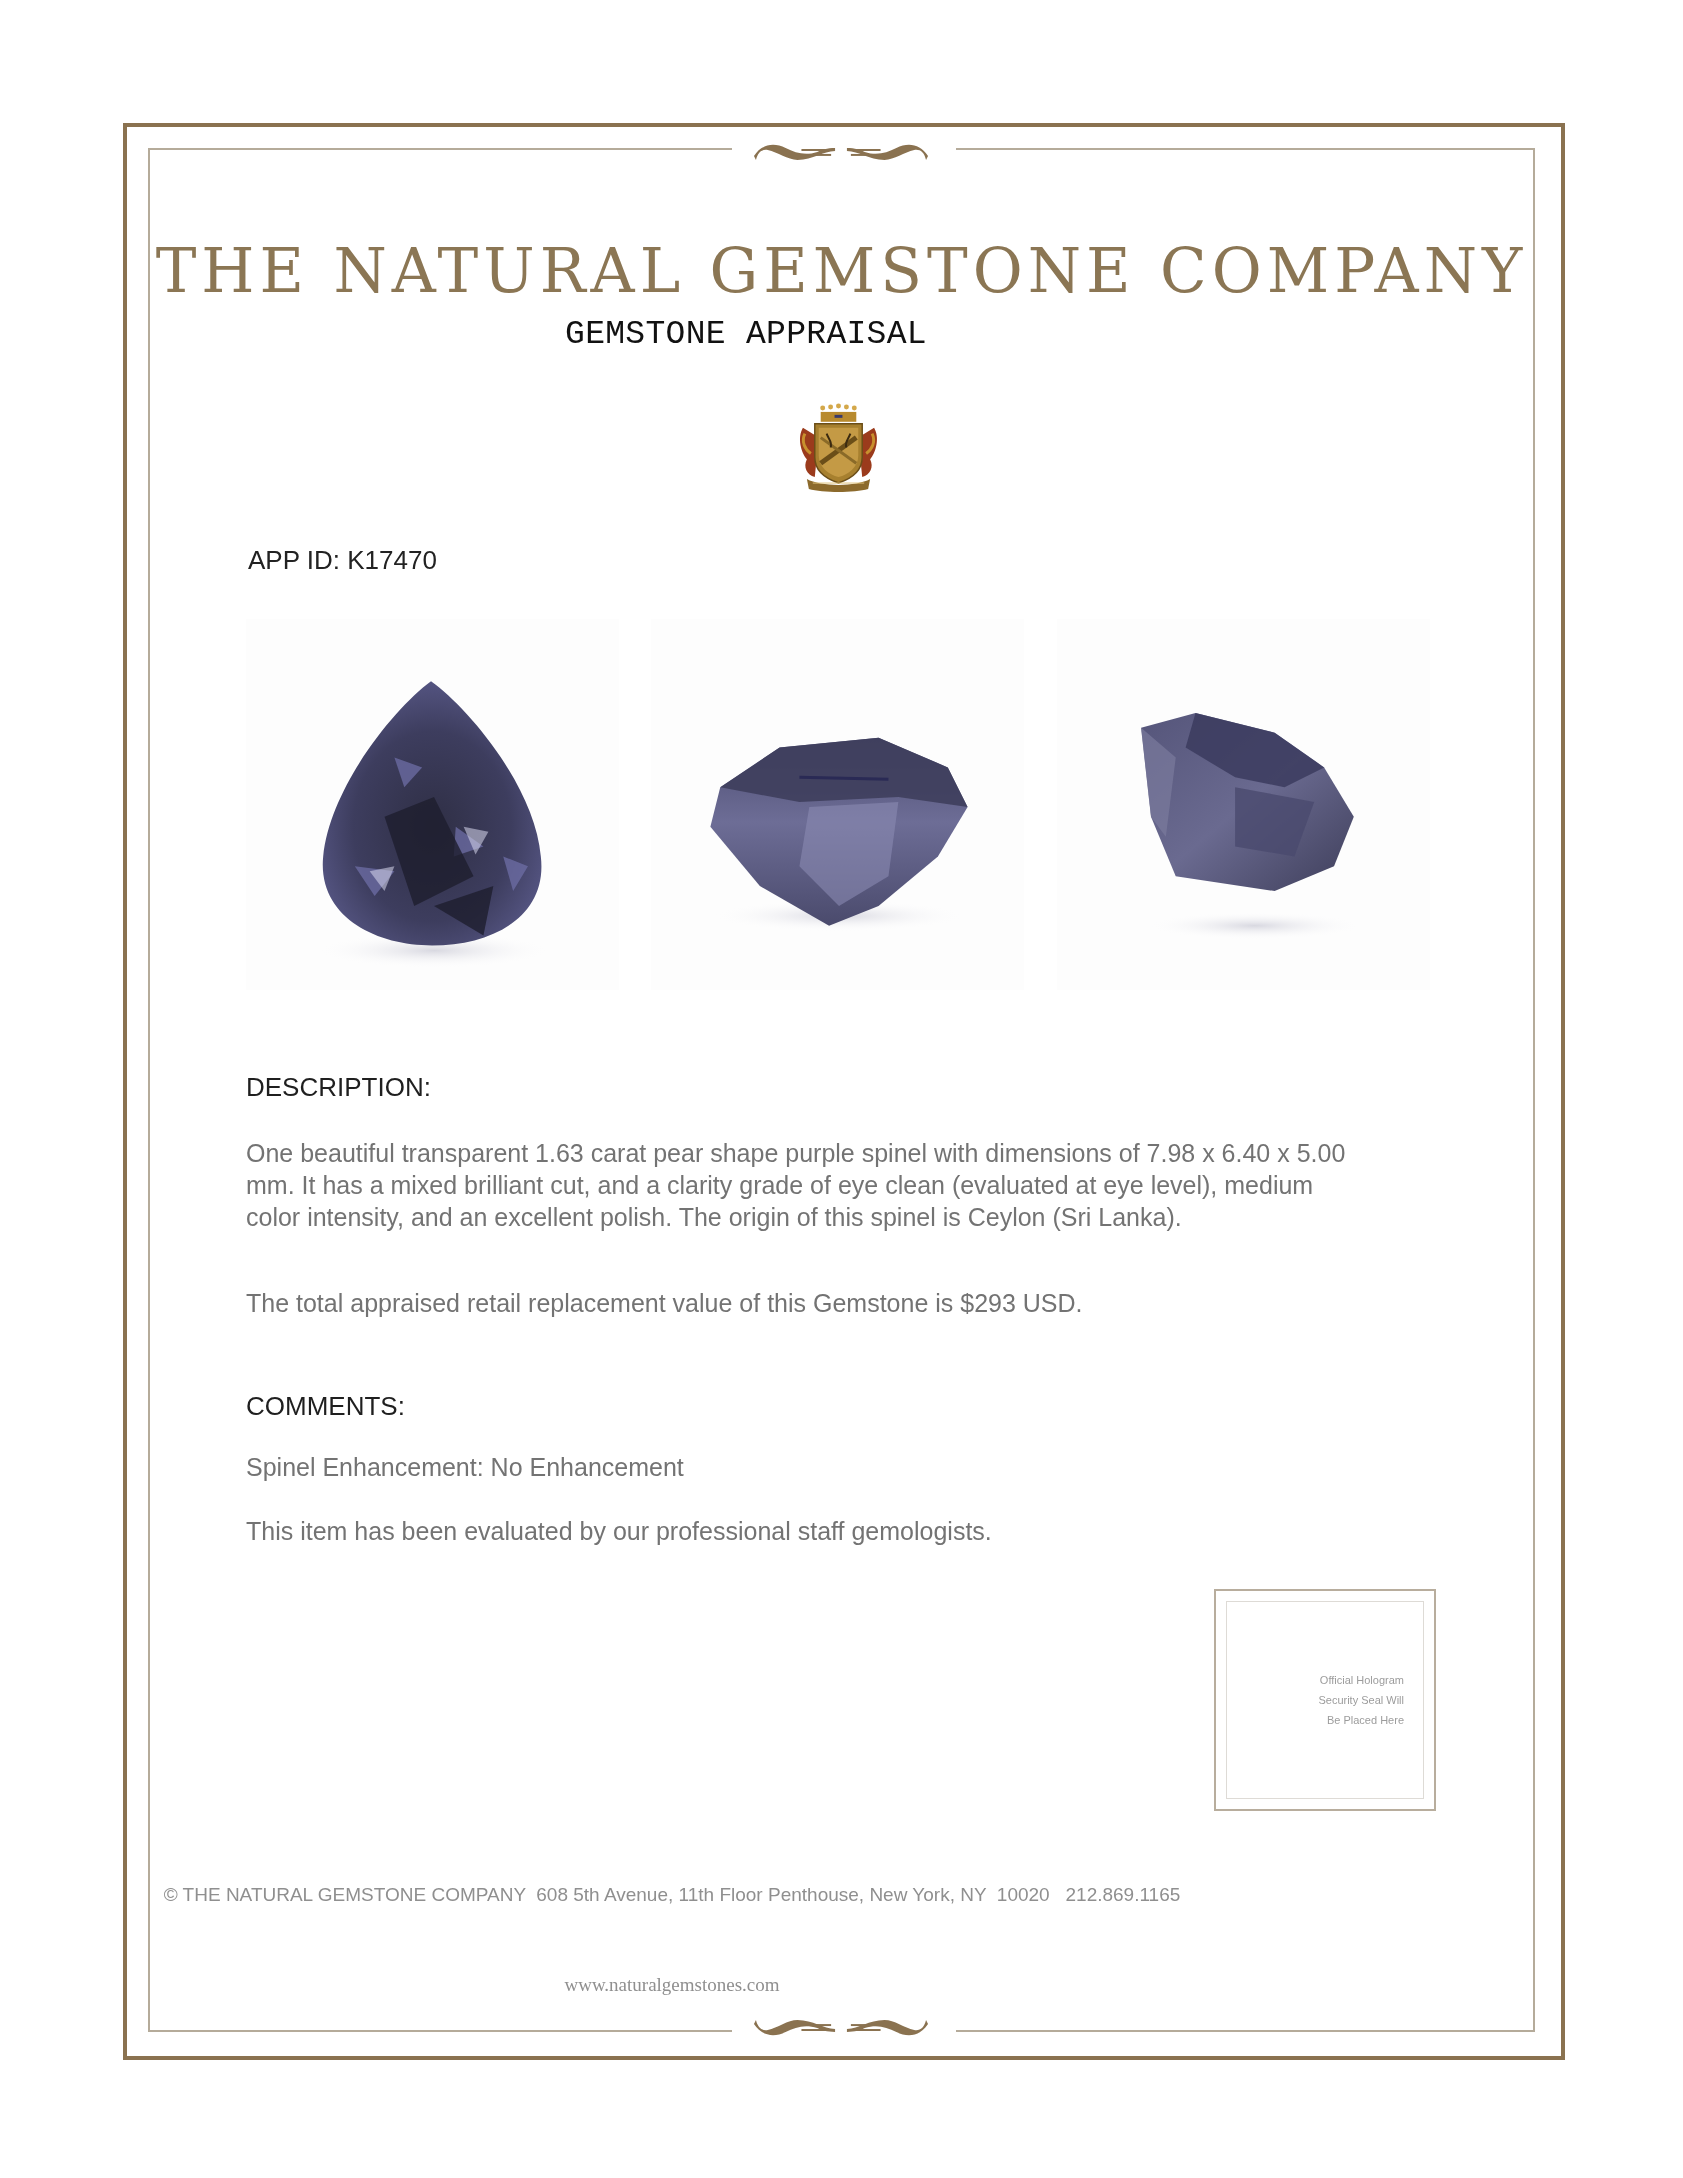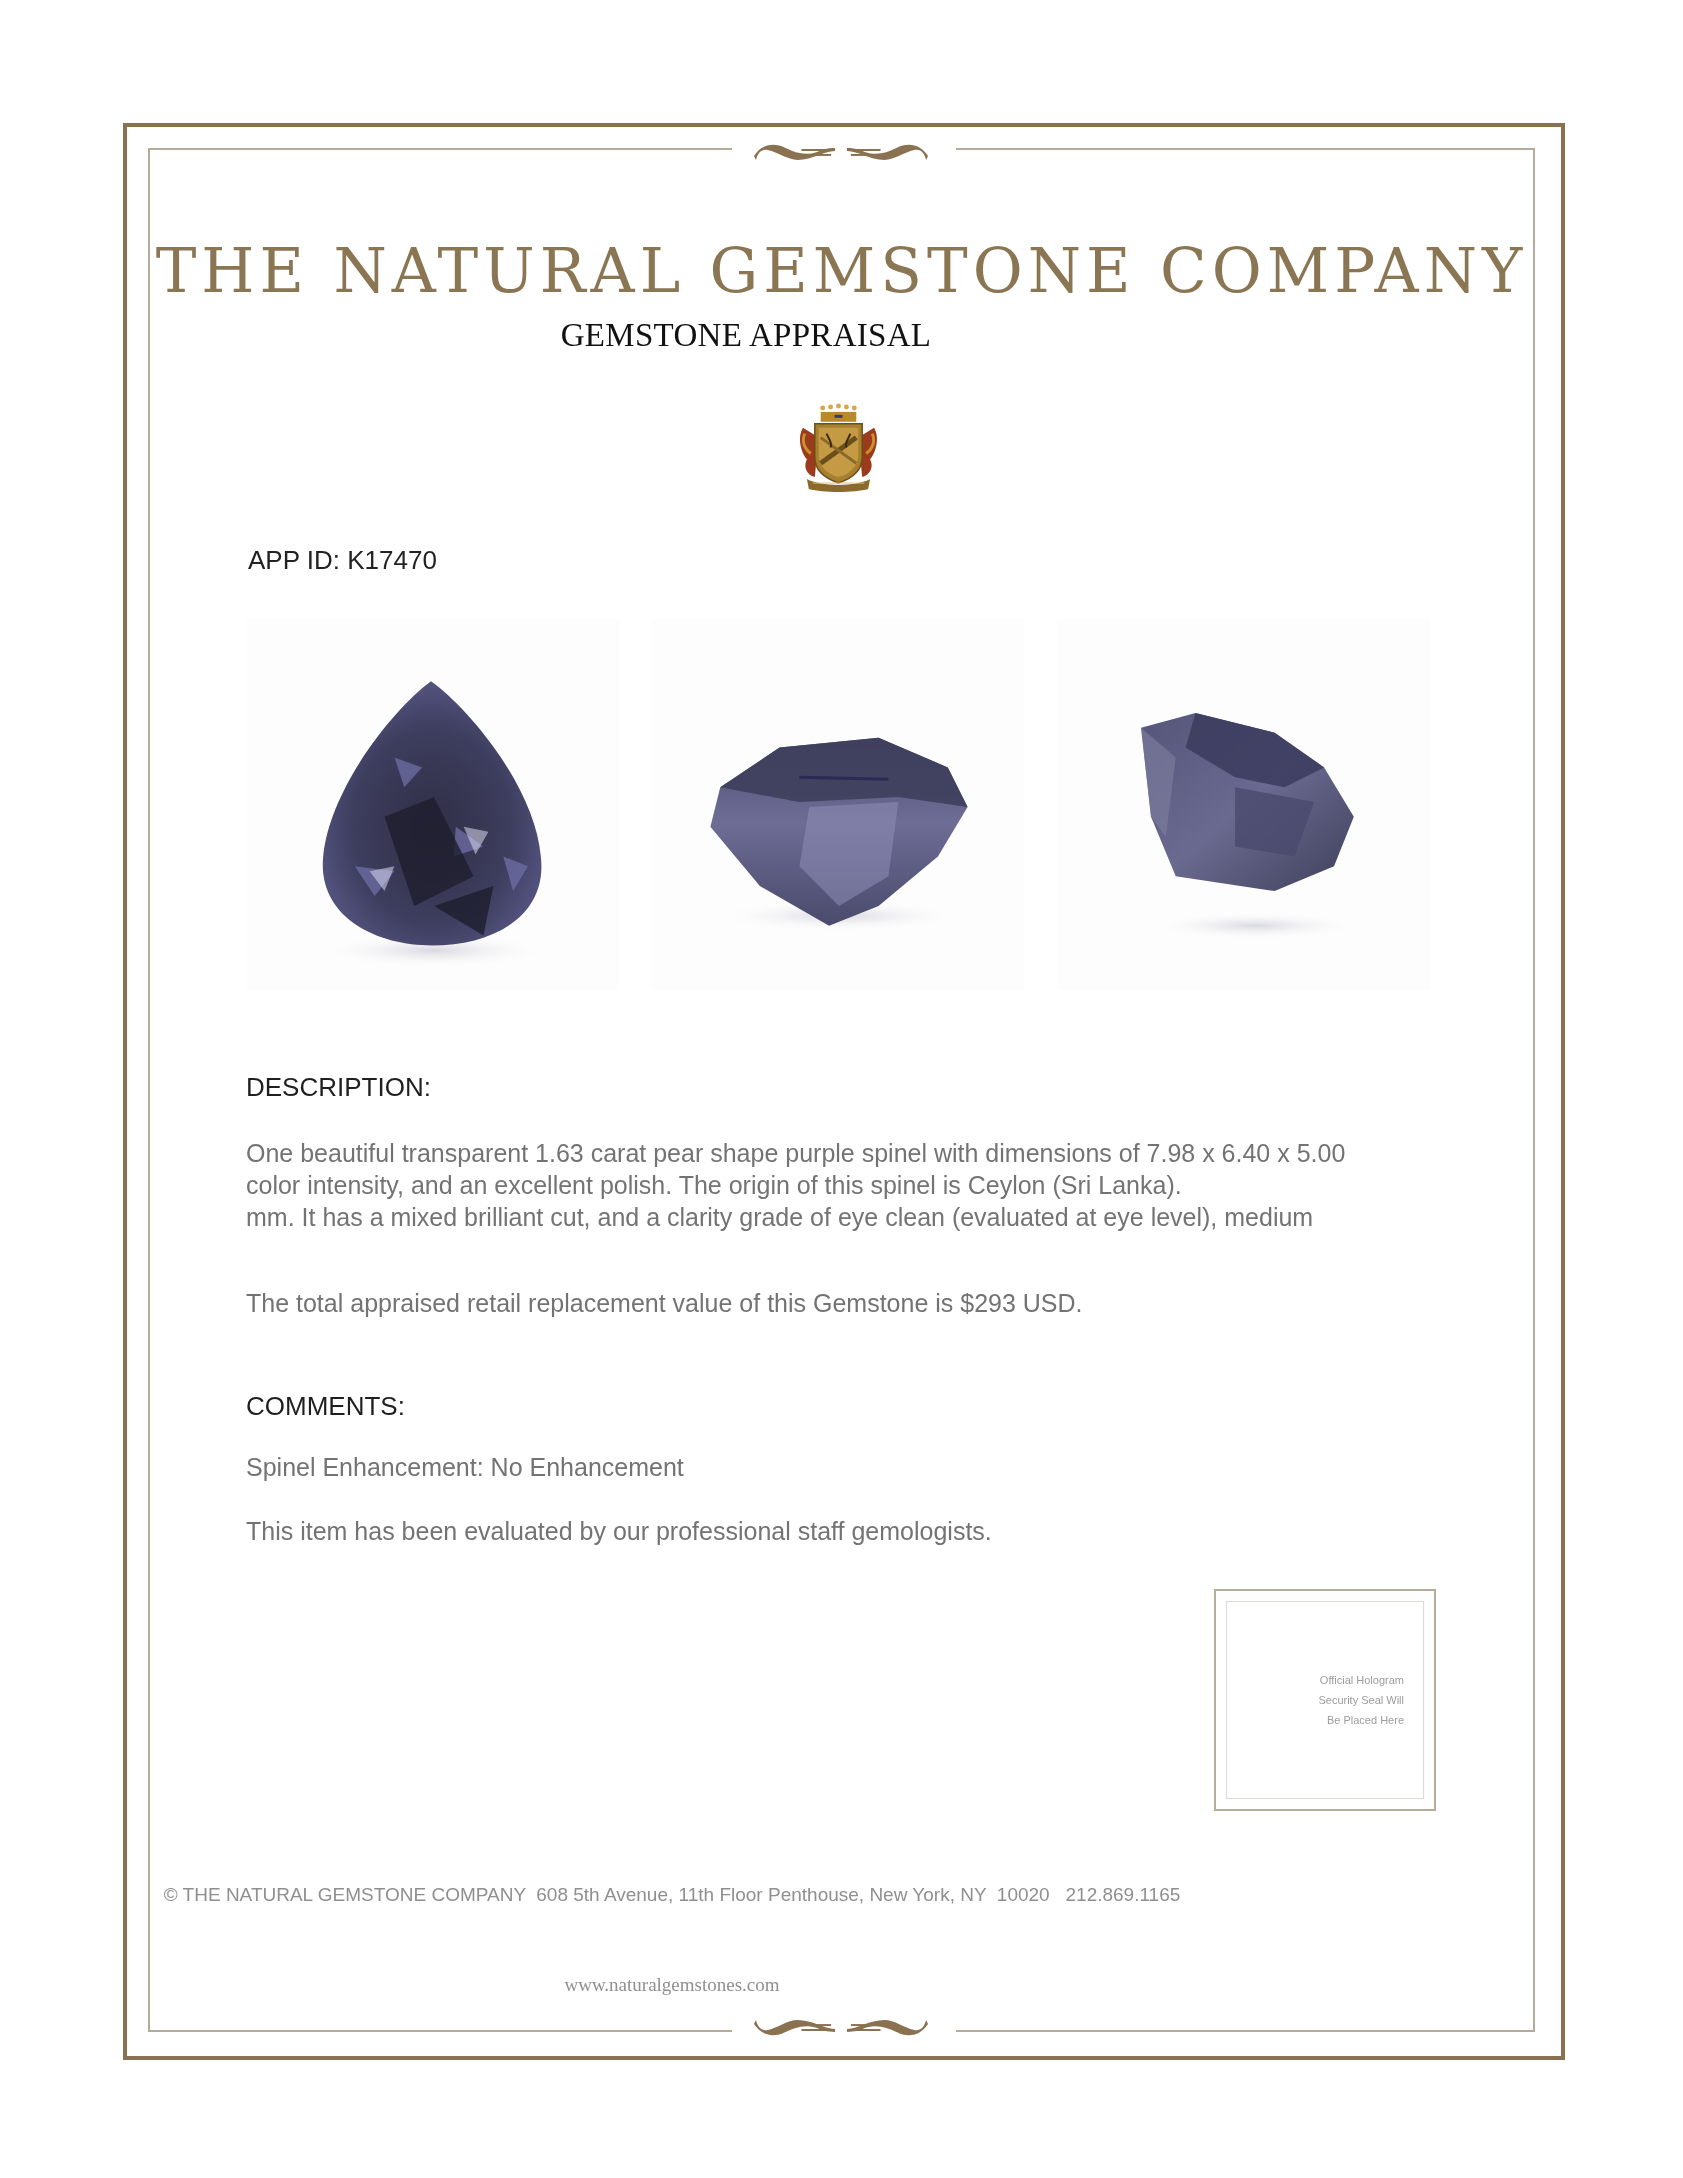--- a/index.html
+++ b/index.html
@@ -2,21 +2,21 @@
 <html><head>
 <meta charset="utf-8">
 <style>
   html, body { margin:0; padding:0; background:#ffffff; }
   body { width:1683px; height:2178px; position:relative; overflow:hidden; font-family:"DejaVu Sans", sans-serif; color:#1c1c1c; }
   .abs { position:absolute; }
   .outer-frame { left:123px; top:123px; width:1434px; height:1929px; border:4px solid #8a7250; box-sizing:content-box; }
   .inner-line { background:#b5ab9a; position:absolute; }
   .ornament { position:absolute; width:178px; height:30px; }
   .title { left:0; width:1683px; top:236px; text-align:center; font-family:"DejaVu Serif", "Liberation Serif", serif; font-size:61px; letter-spacing:5px; color:#8b7654; font-weight:normal; line-height:69px; white-space:nowrap; }
-  .subtitle { left:0; width:1492px; top:315px; text-align:center; font-family:Liberation Serif, serif; font-size:33px; color:#111; line-height:40px; letter-spacing:0.3px; }
+  .subtitle { left:0; width:1492px; top:315px; text-align:center; font-family:Liberation Mono, monospace; font-size:33px; color:#111; line-height:40px; letter-spacing:0.3px; }
   .crest { left:797px; top:398px; width:83px; height:95px; }
   .app-id { left:248px; top:545px; font-family:"Liberation Sans", sans-serif; font-size:26px; color:#222; }
   .photo { top:619px; width:373px; height:371px; background:#fdfdfd; }
   .photo svg { width:100%; height:100%; display:block; }
   .section-head { left:246px; font-family:"Liberation Sans", sans-serif; font-size:26px; color:#1f1f1f; }
   .body-text { left:246px; width:1208px; font-family:"Liberation Sans", sans-serif; font-size:25px; line-height:32px; color:#737373; }
   .seal-outer { left:1214px; top:1589px; width:218px; height:218px; border:2px solid #b8ad9d; }
   .seal-inner { position:absolute; left:10px; top:10px; right:10px; bottom:10px; border:1px solid #dedbd6; display:flex; align-items:center; justify-content:center; }
   .seal-text { width:158px; text-align:right; font-family:"Liberation Sans", sans-serif; font-size:11px; line-height:20px; color:#9c9c9c; }
   .footer { left:0; width:1344px; text-align:center; font-family:"Liberation Sans", sans-serif; font-size:19px; color:#8f8f8f; line-height:24px; }
@@ -159,22 +159,22 @@
     <path d="M85 110 L140 95 L220 115 L270 150 L300 200 L280 250 L220 275 L120 260 L95 200 Z" fill="url(#g3)"></path>
     <path d="M140 95 L220 115 L270 150 L230 170 L180 160 L130 130 Z" fill="#3b3b5e" opacity="0.85"></path>
     <path d="M180 170 L260 185 L240 240 L180 230 Z" fill="#4a4a6e" opacity="0.8"></path>
     <path d="M85 110 L120 140 L110 220 L95 200 Z" fill="#7a7a9c" opacity="0.7"></path>
   </svg>
 </div>
 
 <div class="abs section-head" style="top:1072px;">DESCRIPTION:</div>
 <div class="abs body-text" style="top:1137px;">
   <div>One beautiful transparent 1.63 carat pear shape purple spinel with dimensions of 7.98 x 6.40 x 5.00</div>
+  <div>mm. It has a mixed brilliant cut, and a clarity grade of eye clean (evaluated at eye level), medium</div>
   <div>color intensity, and an excellent polish. The origin of this spinel is Ceylon (Sri Lanka).</div>
-  <div>mm. It has a mixed brilliant cut, and a clarity grade of eye clean (evaluated at eye level), medium</div>
 </div>
 <div class="abs body-text" style="top:1287px;">The total appraised retail replacement value of this Gemstone is $293 USD.</div>
 
 <div class="abs section-head" style="top:1391px;">COMMENTS:</div>
 <div class="abs body-text" style="top:1451px;">Spinel Enhancement: No Enhancement</div>
 <div class="abs body-text" style="top:1515px;">This item has been evaluated by our professional staff gemologists.</div>
 
 <div class="abs seal-outer">
   <div class="seal-inner">
     <div class="seal-text">

